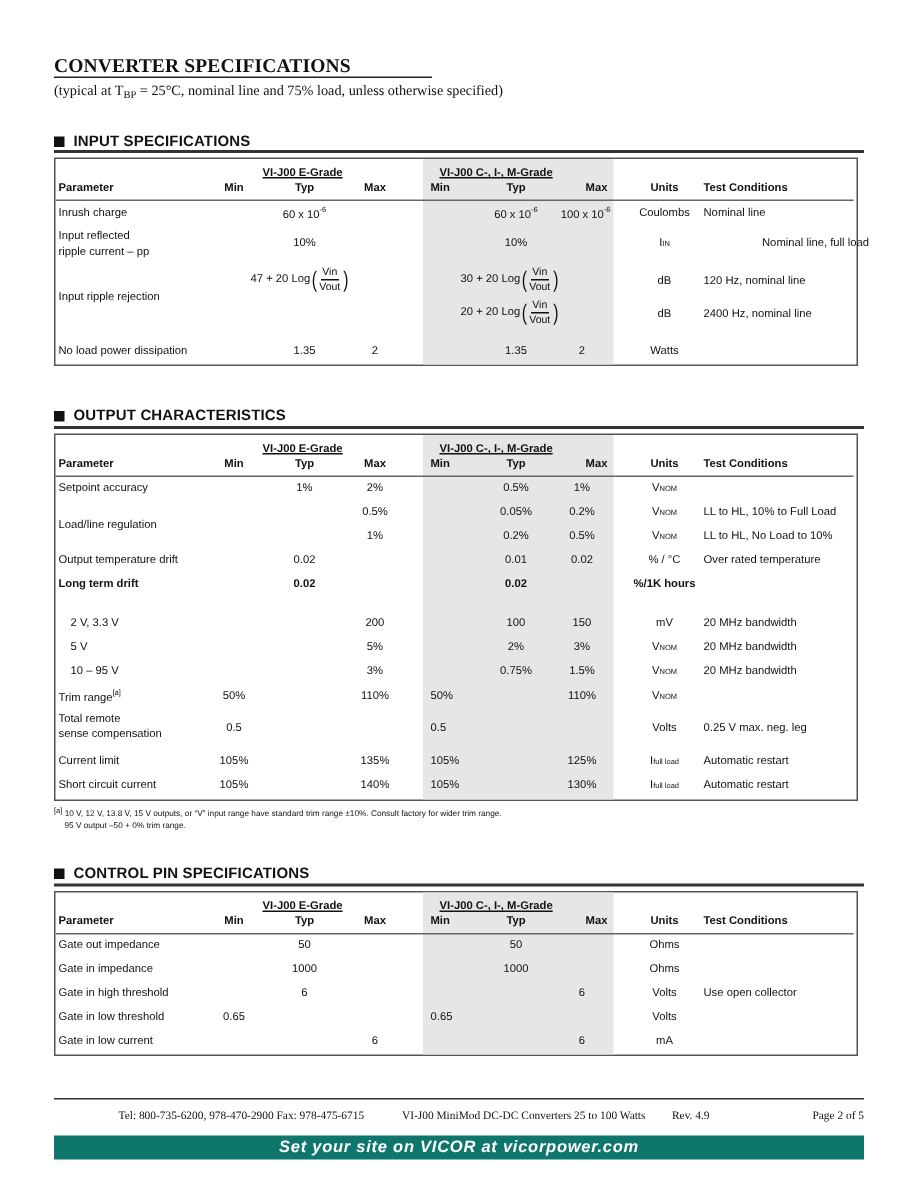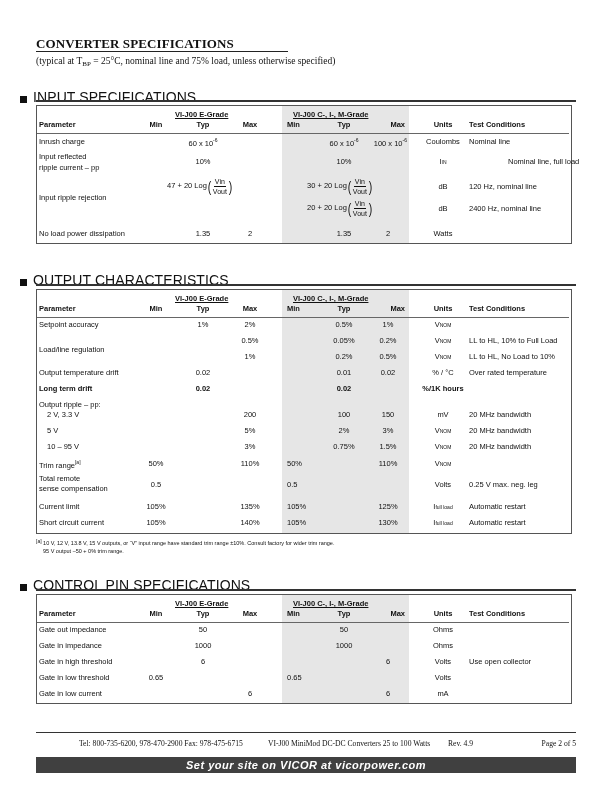--- a/index.html
+++ b/index.html
@@ -12,21 +12,21 @@
     letter-spacing: 0.1px;
   }
   .title-rule { position: absolute; left: 36px; top: 51px; width: 252px; height: 1px; background: #222; }
   .subtitle {
     position: absolute; left: 36px; top: 56px;
     font-family: "Liberation Serif", serif; font-size: 9.5px;
   }
   .subtitle sub { font-size: 7px; vertical-align: -2px; }
 
   .section-head {
-    position: absolute; left: 20px; font-weight: normal; font-size: 14px; letter-spacing: 0.1px;
+    position: absolute; left: 36px; font-weight: bold; font-size: 10px; letter-spacing: 0.1px;
   }
   .section-head .sq {
     display: inline-block; width: 7px; height: 7px; background: #111; margin-right: 6px; vertical-align: -0.5px;
   }
   .section-rule { position: absolute; left: 36px; width: 540px; height: 2px; background: #333; }
 
   .tbl {
     position: absolute; left: 36px; width: 536px;
     border: 1px solid #555;
     font-size: 7.5px;
@@ -60,21 +60,21 @@
   .footnote { position: absolute; left: 36px; font-size: 5.5px; line-height: 1.5; }
   .footnote sup { font-size: 5px; vertical-align: 2px; }
 
   .footer-rule { position: absolute; left: 36px; top: 732px; width: 540px; height: 1px; background: #333; }
   .footer-line {
     position: absolute; left: 36px; top: 739px; width: 540px; height: 12px;
     font-family: "Liberation Serif", serif; font-size: 7.6px;
   }
   .footer-line span { position: absolute; white-space: nowrap; }
   .footer-banner {
-    position: absolute; left: 36px; top: 757px; width: 540px; height: 16px; background: #404040;
+    position: absolute; left: 36px; top: 757px; width: 540px; height: 16px; background: #0f766e;
     color: #fff; font-weight: bold; font-style: italic; font-size: 11px; text-align: center; line-height: 16px;
     letter-spacing: 0.5px;
   }
 </style>
 </head>
 <body>
 
 <div class="page-title">CONVERTER SPECIFICATIONS</div>
 <div class="title-rule"></div>
 <div class="subtitle"><span>(typical at T</span><sub>BP</sub><span> = 25°C, nominal line and 75% load, unless otherwise specified)</span></div>
@@ -220,23 +220,20 @@
     <span class="cell c-test">Over rated temperature</span>
   </div>
 
   <div class="row" style="top:95px;font-weight:bold;">
     <span class="cell c-param">Long term drift</span>
     <span class="cell c-typ1">0.02</span>
     <span class="cell c-typ2">0.02</span>
     <span class="cell c-units" style="width:50px; left:381px;">%/1K hours</span>
   </div>
 
-  <div class="row" style="top:111px;">
-    <span class="cell c-param">Output ripple – pp:</span>
-  </div>
   <div class="row" style="top:121px;">
     <span class="cell c-param" style="left:10px;">2 V, 3.3 V</span>
     <span class="cell c-max1">200</span>
     <span class="cell c-typ2">100</span>
     <span class="cell c-max2" style="text-align:center;">150</span>
     <span class="cell c-units">mV</span>
     <span class="cell c-test">20 MHz bandwidth</span>
   </div>
   <div class="row" style="top:137px;">
     <span class="cell c-param" style="left:10px;">5 V</span>

